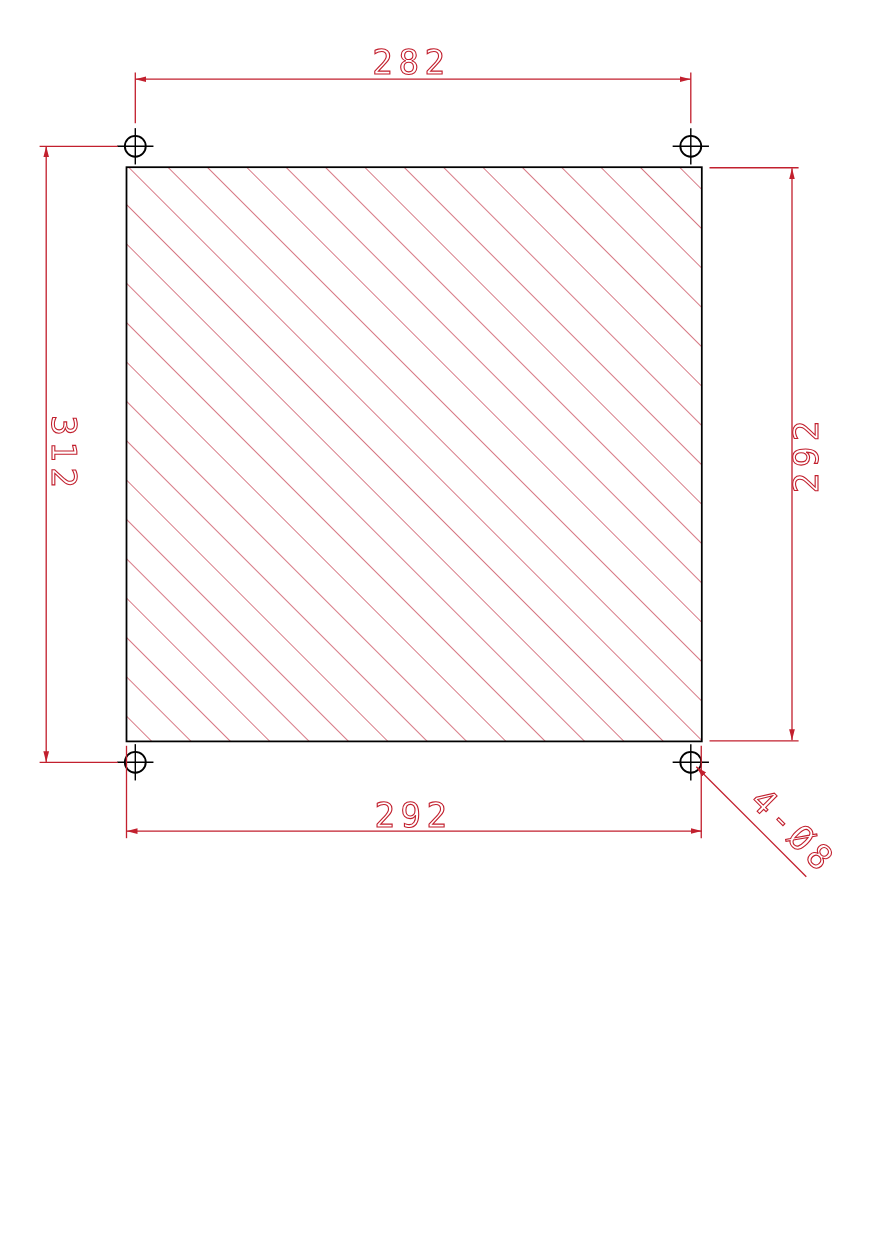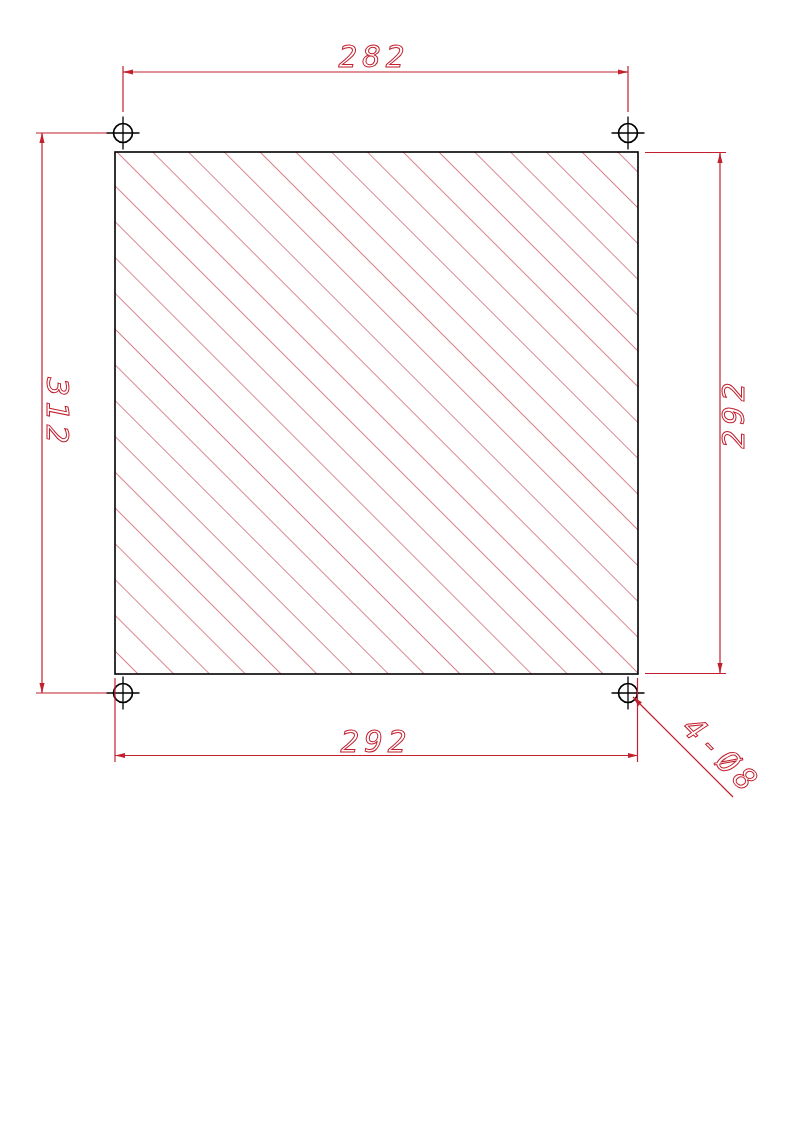--- a/index.html
+++ b/index.html
@@ -6,21 +6,20 @@
     margin: 0;
     padding: 0;
     background: #ffffff;
   }
   .page {
     position: relative;
     width: 802px;
     height: 1144px;
     background: #ffffff;
     overflow: hidden;
-    font-style: italic;
   }
   svg { display: block; }
   
   text.dimtext {
     font-family: "DejaVu Sans Mono", monospace;
     font-size: 31px;
     letter-spacing: 5px;
     fill: none;
     stroke-width: 1;
   }

